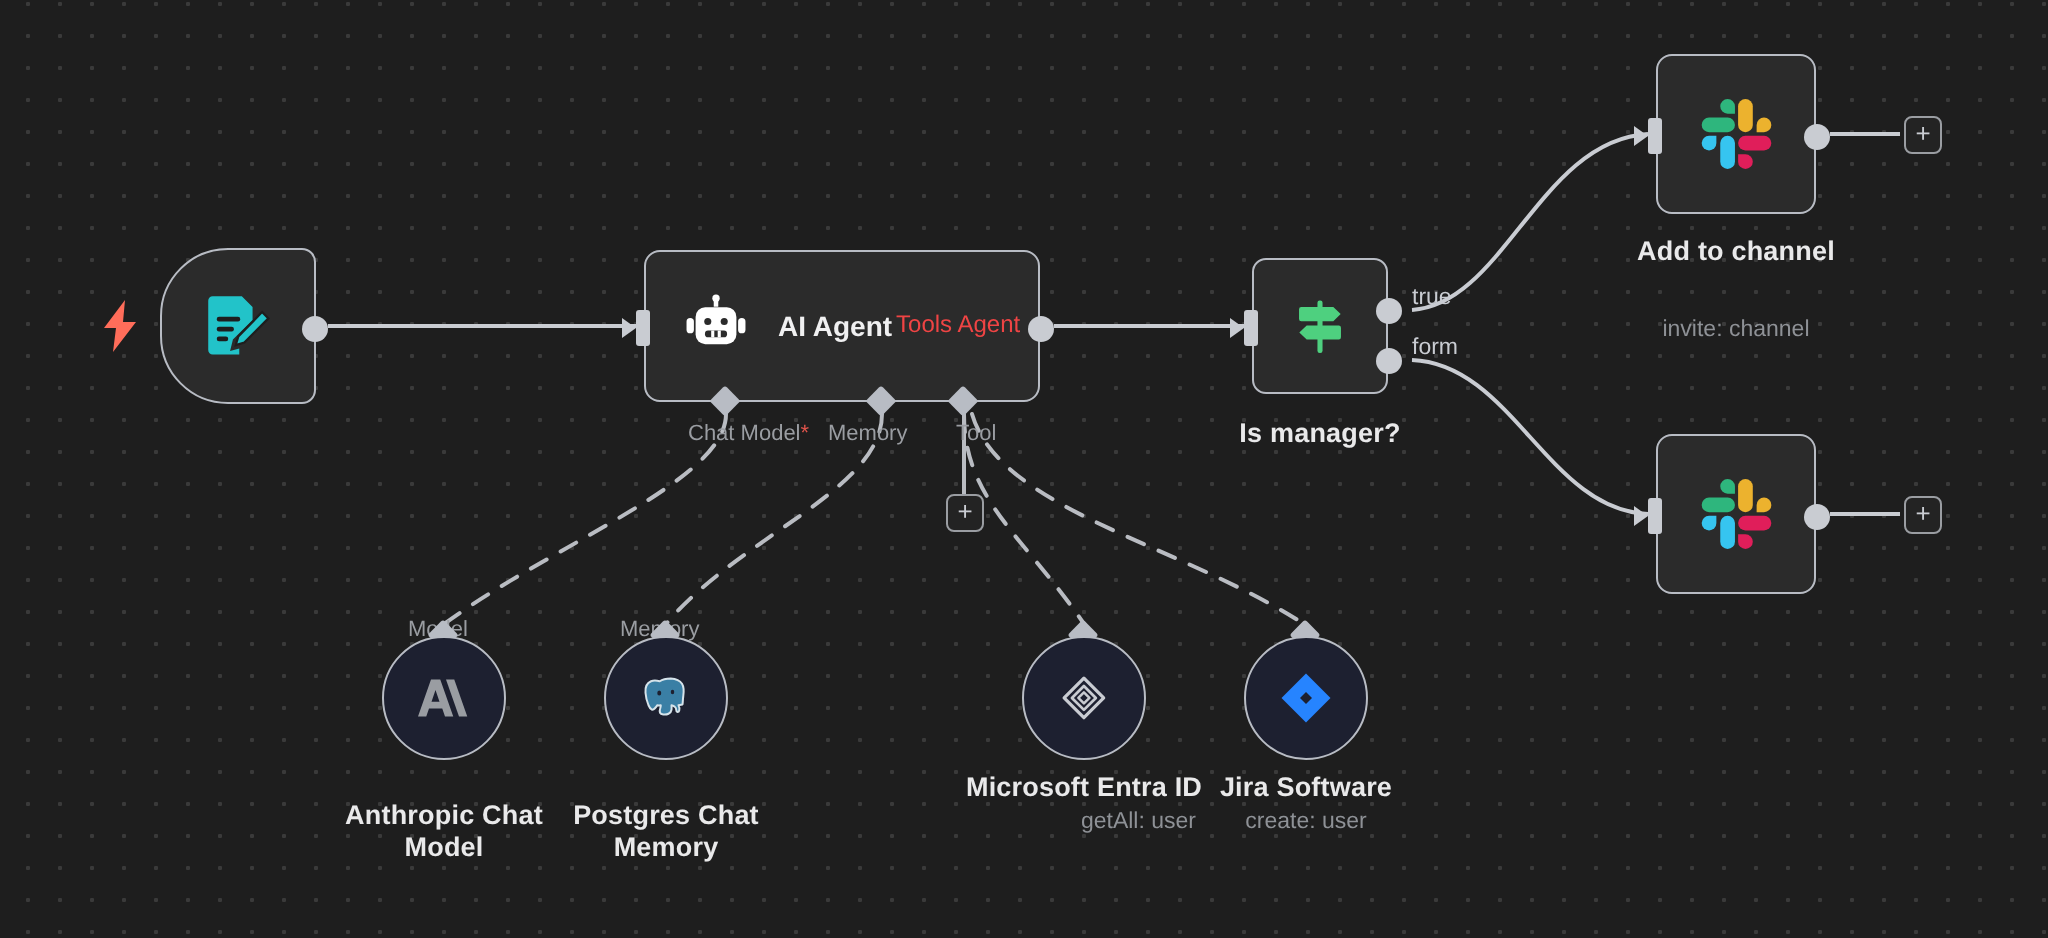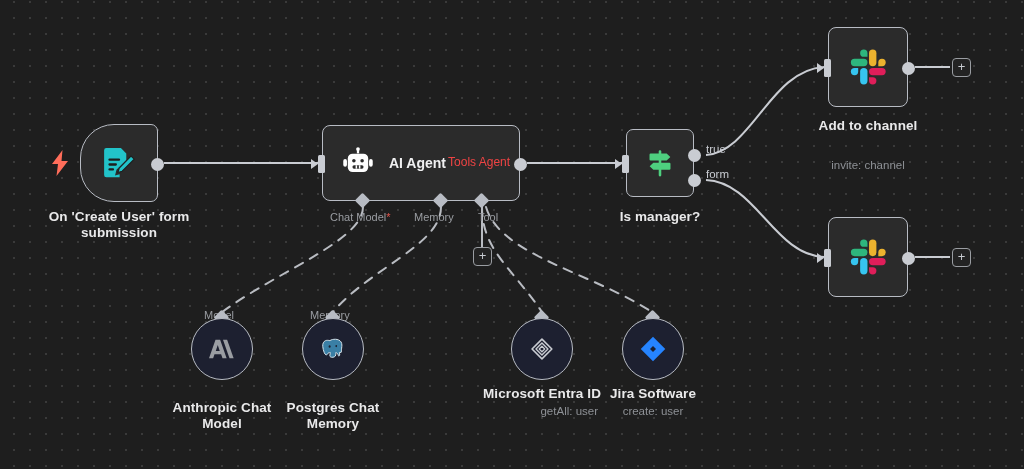--- a/index.html
+++ b/index.html
@@ -224,22 +224,20 @@
       <rect x="5.3" y="9.1" width="7.4" height="1.5" rx=".7" fill="#1e1e1e"></rect>
       <rect x="5.3" y="12.2" width="5.4" height="1.5" rx=".7" fill="#1e1e1e"></rect>
       <rect x="5.3" y="15.3" width="3.6" height="1.5" rx=".7" fill="#1e1e1e"></rect>
       <path fill="#22c3c9" stroke="#1e1e1e" stroke-width=".7" d="M19.6 7.6l2 2-7.6 7.6-2.7.8.8-2.7z"></path>
     </svg>
     <div class="dot-out" style="left:70px; top:33px;"></div>
   </div>
   <svg id="trigger-bolt" viewBox="0 0 20 26">
     <path fill="#ff6d5a" d="M12.5 0 2 14h6l-1.5 12L18 11h-6.5z"></path>
   </svg>
-  <div class="node-label" style="left:28px; top:209px; width:182px;">On 'Create User' form
-submission</div>
 
   <div class="node" id="ai-agent-node">
     <svg class="icon" width="34" height="34" viewBox="0 0 24 24">
       <rect x="11.2" y="2" width="1.6" height="3.2" fill="#ffffff"></rect>
       <circle cx="12" cy="2.2" r="1.3" fill="#ffffff"></circle>
       <rect x="4.8" y="5.4" width="14.4" height="13" rx="3.4" fill="#ffffff"></rect>
       <rect x="1.6" y="9.2" width="2.6" height="5.4" rx="1.3" fill="#ffffff"></rect>
       <rect x="19.8" y="9.2" width="2.6" height="5.4" rx="1.3" fill="#ffffff"></rect>
       <circle cx="9.1" cy="10.4" r="1.25" fill="#2b2b2b"></circle>
       <circle cx="14.9" cy="10.4" r="1.25" fill="#2b2b2b"></circle>
@@ -253,21 +251,21 @@
     </div>
     <div class="in-arrow" style="left:-12px; top:33px;"></div>
     <div class="in-port" style="left:-5px; top:29px;"></div>
     <div class="dot-out" style="left:191px; top:32px;"></div>
   </div>
 
   <div class="diamond" style="left:357px; top:195px;"></div>
   <div class="diamond" style="left:435px; top:195px;"></div>
   <div class="diamond" style="left:476px; top:195px;"></div>
 
-  <div class="port-label" style="left:330px; top:211px;">
+  <div class="port-label" style="left:344px; top:211px;">
     <span>Chat Model</span><span class="req">*</span>
   </div>
   <div class="port-label" style="left:414px; top:211px;">Memory</div>
   <div class="port-label" style="left:468px; top:211px;margin-left:10px;">Tool</div>
 
   <div class="plus-btn" id="plus-tool">+</div>
 
   <div class="node" id="switch-node">
     <svg class="icon" width="34" height="34" viewBox="0 0 24 24">
       <rect x="11.1" y="3" width="1.8" height="18.5" rx=".8" fill="#4ed07f"></rect>

